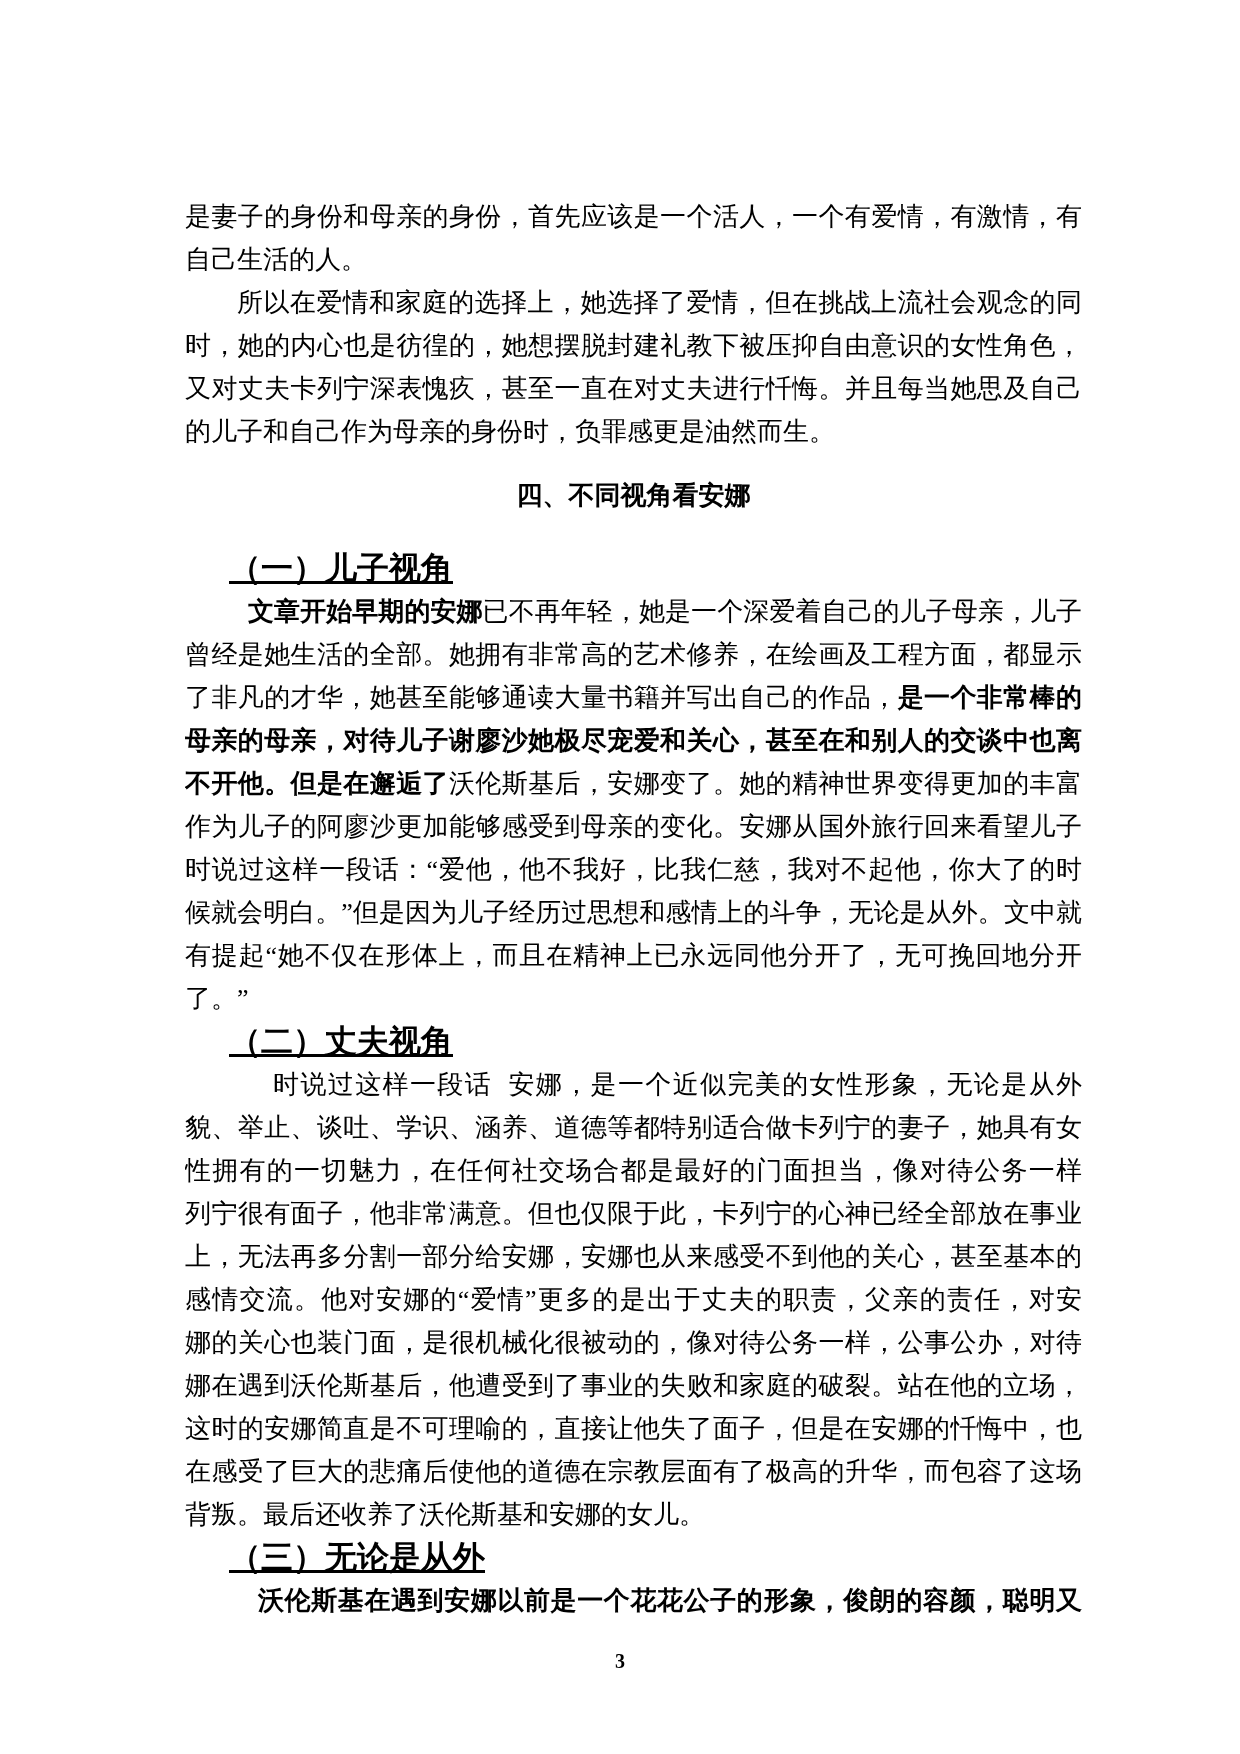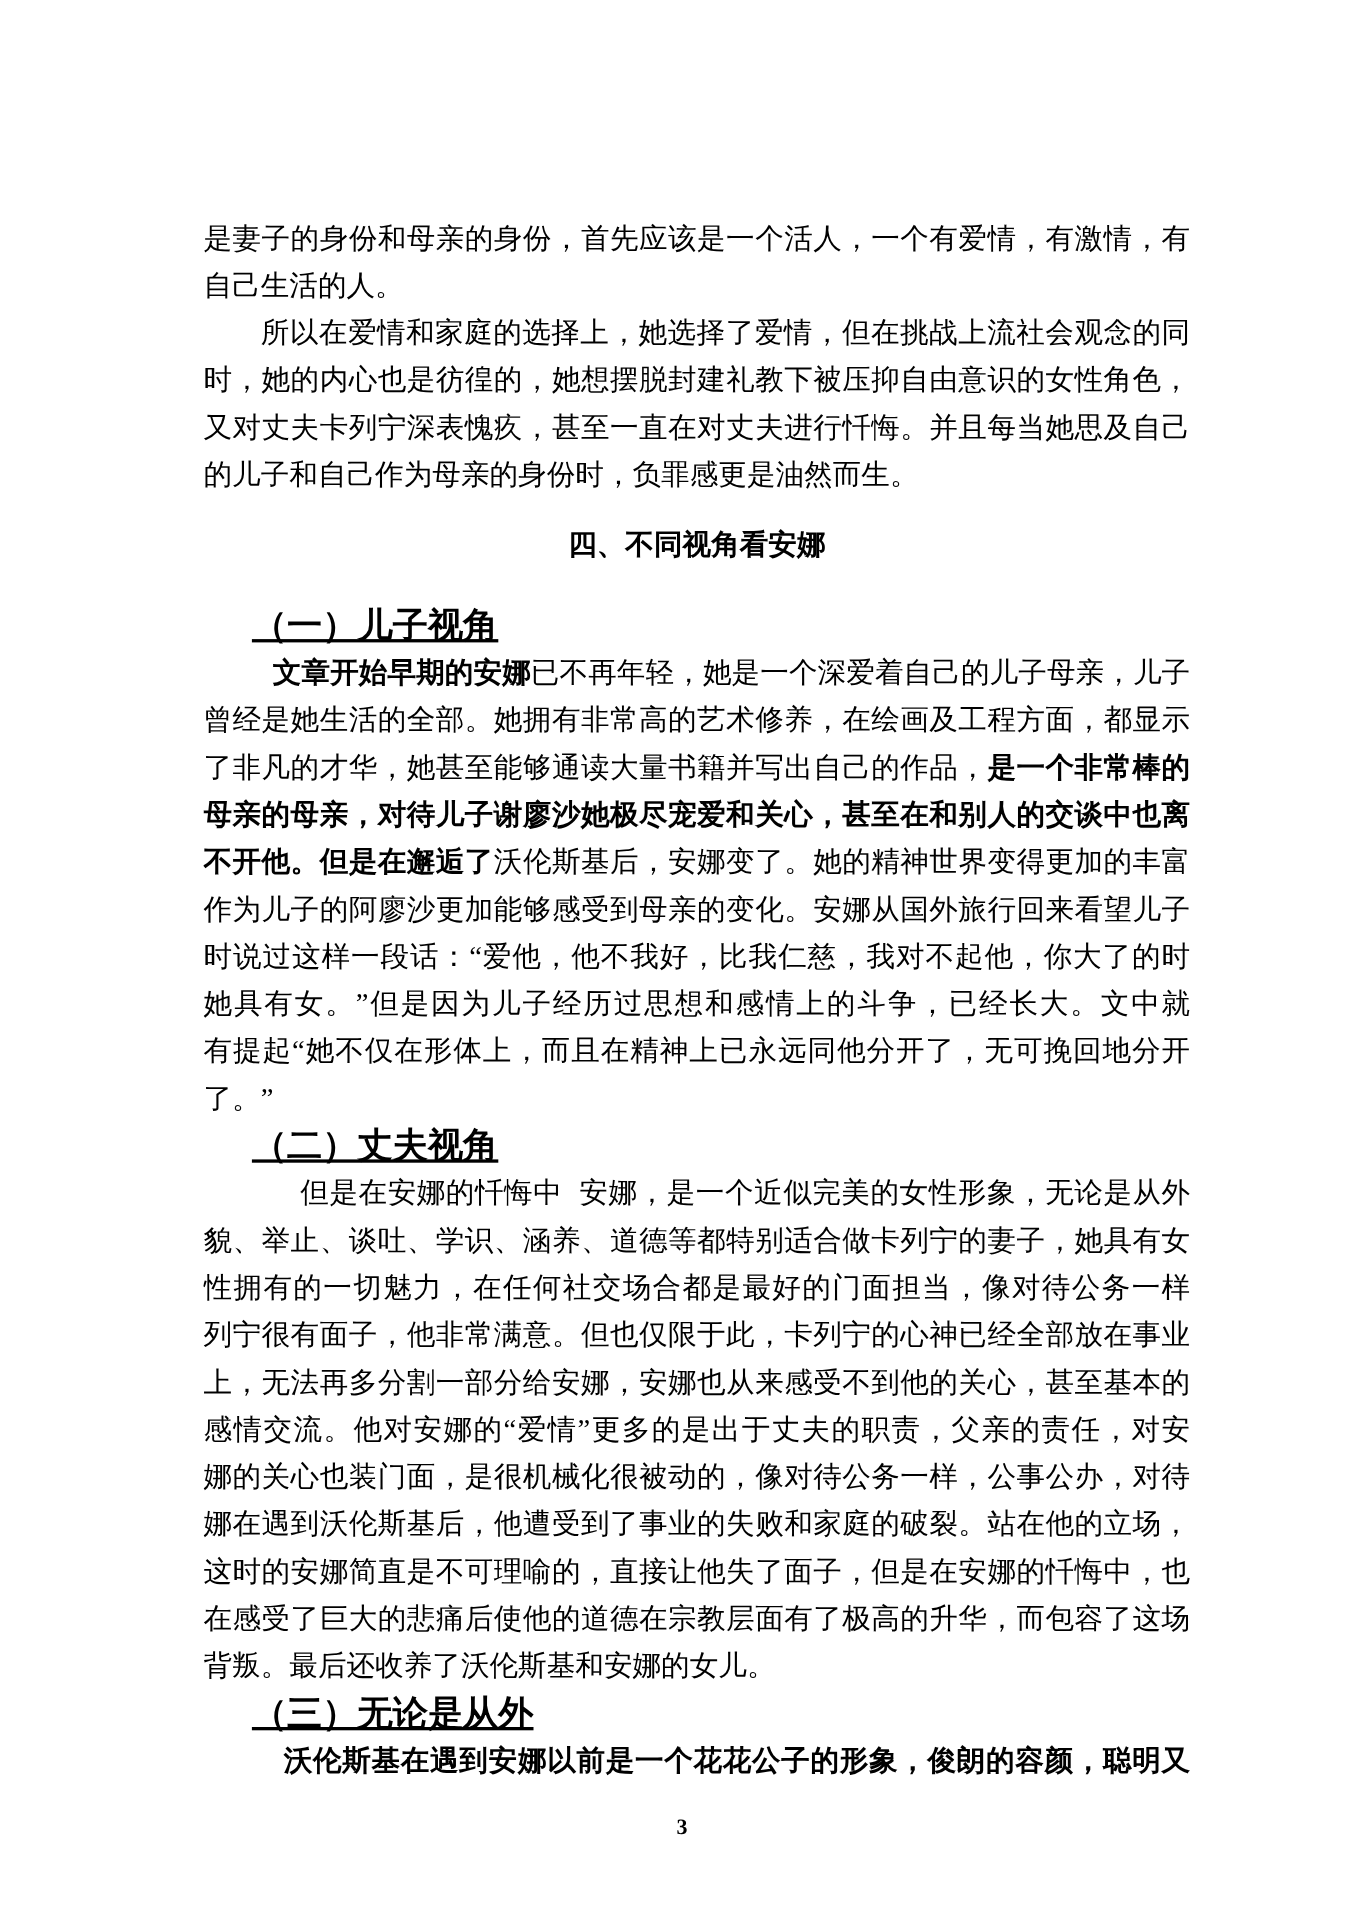--- a/index.html
+++ b/index.html
@@ -78,27 +78,27 @@
       <div class="heading">四、不同视角看安娜</div>
       <div class="subhead" style="text-indent: 44px;">（一）儿子视角</div>
       <div>
         <div class="line" style="text-indent: 63px;"><span class="b">文章开始早期的安娜</span><span>已不再年轻，她是一个深爱着自己的儿子母亲，儿子</span></div>
         <div class="line"><span>曾经是她生活的全部。她拥有非常高的艺术修养，在绘画及工程方面，都显示</span></div>
         <div class="line"><span>了非凡的才华，她甚至能够通读大量书籍并写出自己的作品，</span><span class="b">是一个非常棒的</span></div>
         <div class="line"><span class="b">母亲的母亲，对待儿子谢廖沙她极尽宠爱和关心，甚至在和别人的交谈中也离</span></div>
         <div class="line"><span class="b">不开他。但是在邂逅了</span><span>沃伦斯基后，安娜变了。她的精神世界变得更加的丰富</span></div>
         <div class="line"><span>作为儿子的阿廖沙更加能够感受到母亲的变化。安娜从国外旅行回来看望儿子</span></div>
         <div class="line"><span>时说过这样一段话：“爱他，他不我好，比我仁慈，我对不起他，你大了的时</span></div>
-        <div class="line"><span>她具有女。”但是因为儿子经历过思想和感情上的斗争，已经长大。文中就</span></div>
+        <div class="line"><span>候就会明白。”但是因为儿子经历过思想和感情上的斗争，无论是从外。文中就</span></div>
         <div class="line"><span>有提起“她不仅在形体上，而且在精神上已永远同他分开了，无可挽回地分开</span></div>
         <div class="line last"><span>了。”</span></div>
       </div>
       <div class="subhead" style="text-indent: 44px;">（二）丈夫视角</div>
       <div>
-        <div class="line" style="text-indent: 88px;"><span>但是在安娜的忏悔中</span><span class="gap" style="width: 15px;"></span><span>安娜，是一个近似完美的女性形象，无论是从外</span></div>
+        <div class="line" style="text-indent: 88px;"><span>时说过这样一段话</span><span class="gap" style="width: 15px;"></span><span>安娜，是一个近似完美的女性形象，无论是从外</span></div>
         <div class="line"><span>貌、举止、谈吐、学识、涵养、道德等都特别适合做卡列宁的妻子，她具有女</span></div>
         <div class="line"><span>性拥有的一切魅力，在任何社交场合都是最好的门面担当，像对待公务一样</span></div>
         <div class="line"><span>列宁很有面子，他非常满意。但也仅限于此，卡列宁的心神已经全部放在事业</span></div>
         <div class="line"><span>上，无法再多分割一部分给安娜，安娜也从来感受不到他的关心，甚至基本的</span></div>
         <div class="line"><span>感情交流。他对安娜的“爱情”更多的是出于丈夫的职责，父亲的责任，对安</span></div>
         <div class="line"><span>娜的关心也装门面，是很机械化很被动的，像对待公务一样，公事公办，对待</span></div>
         <div class="line"><span>娜在遇到沃伦斯基后，他遭受到了事业的失败和家庭的破裂。站在他的立场，</span></div>
         <div class="line"><span>这时的安娜简直是不可理喻的，直接让他失了面子，但是在安娜的忏悔中，也</span></div>
         <div class="line"><span>在感受了巨大的悲痛后使他的道德在宗教层面有了极高的升华，而包容了这场</span></div>
         <div class="line last"><span>背叛。最后还收养了沃伦斯基和安娜的女儿。</span></div>

